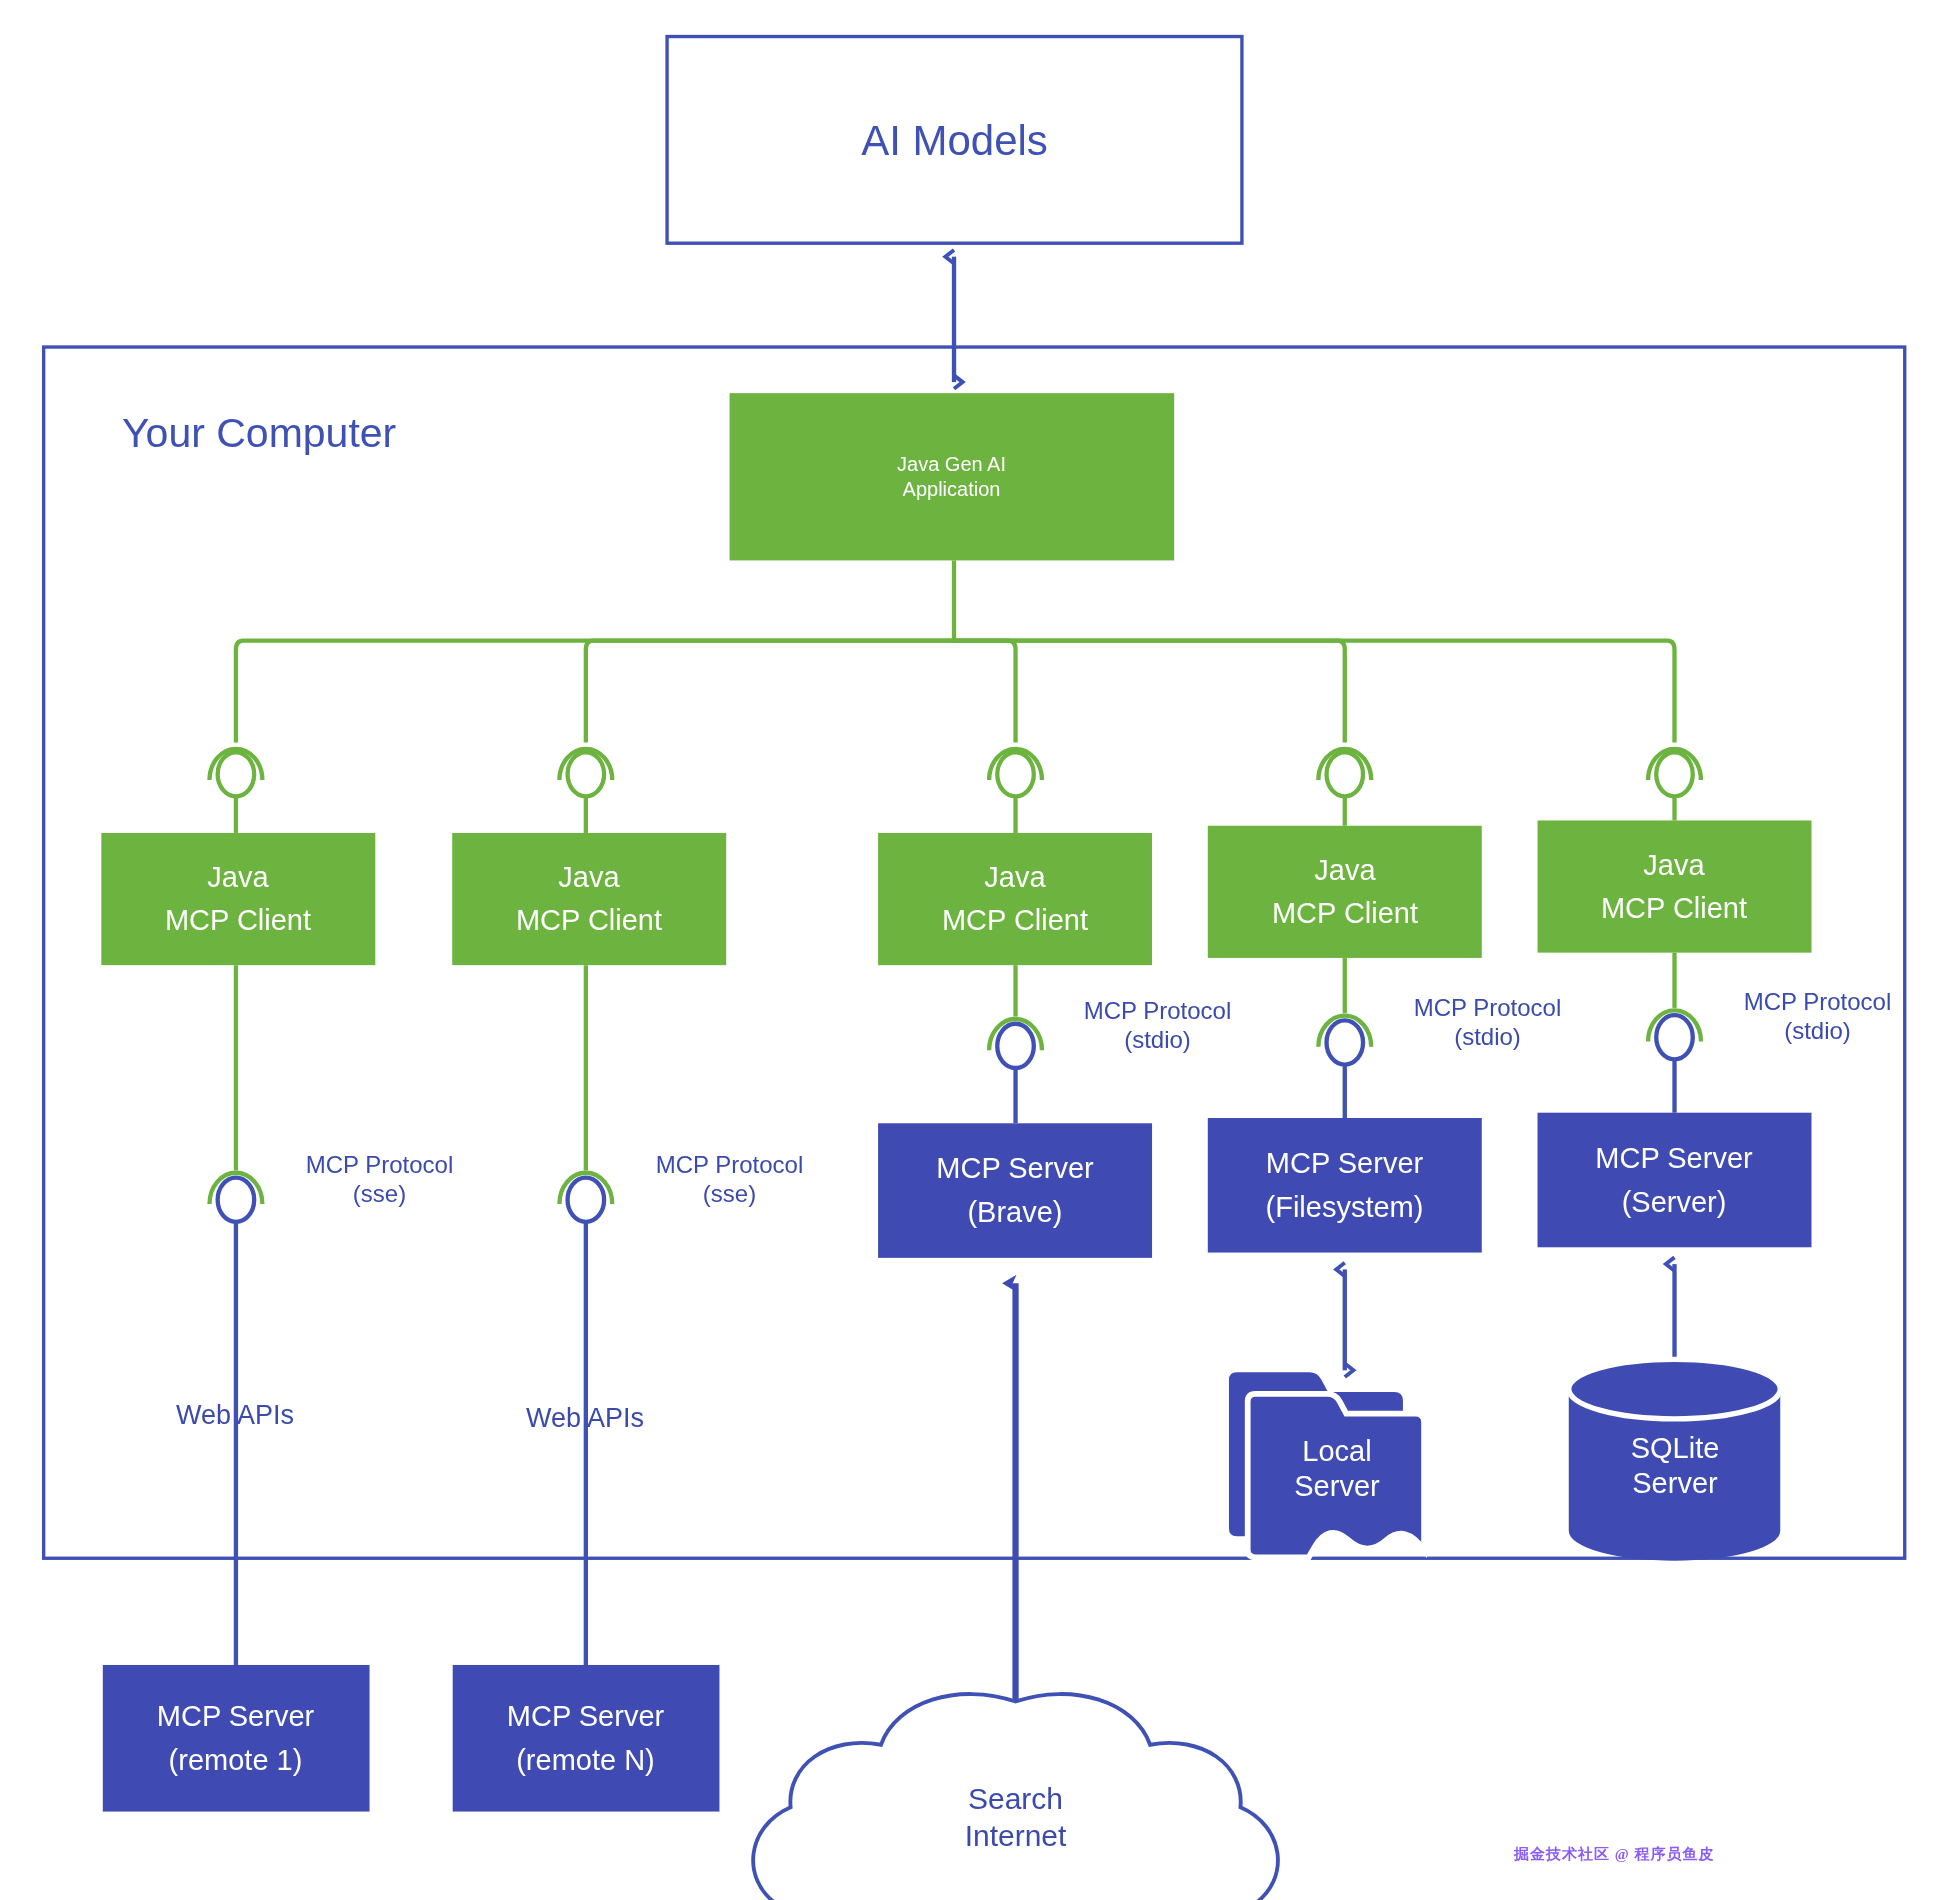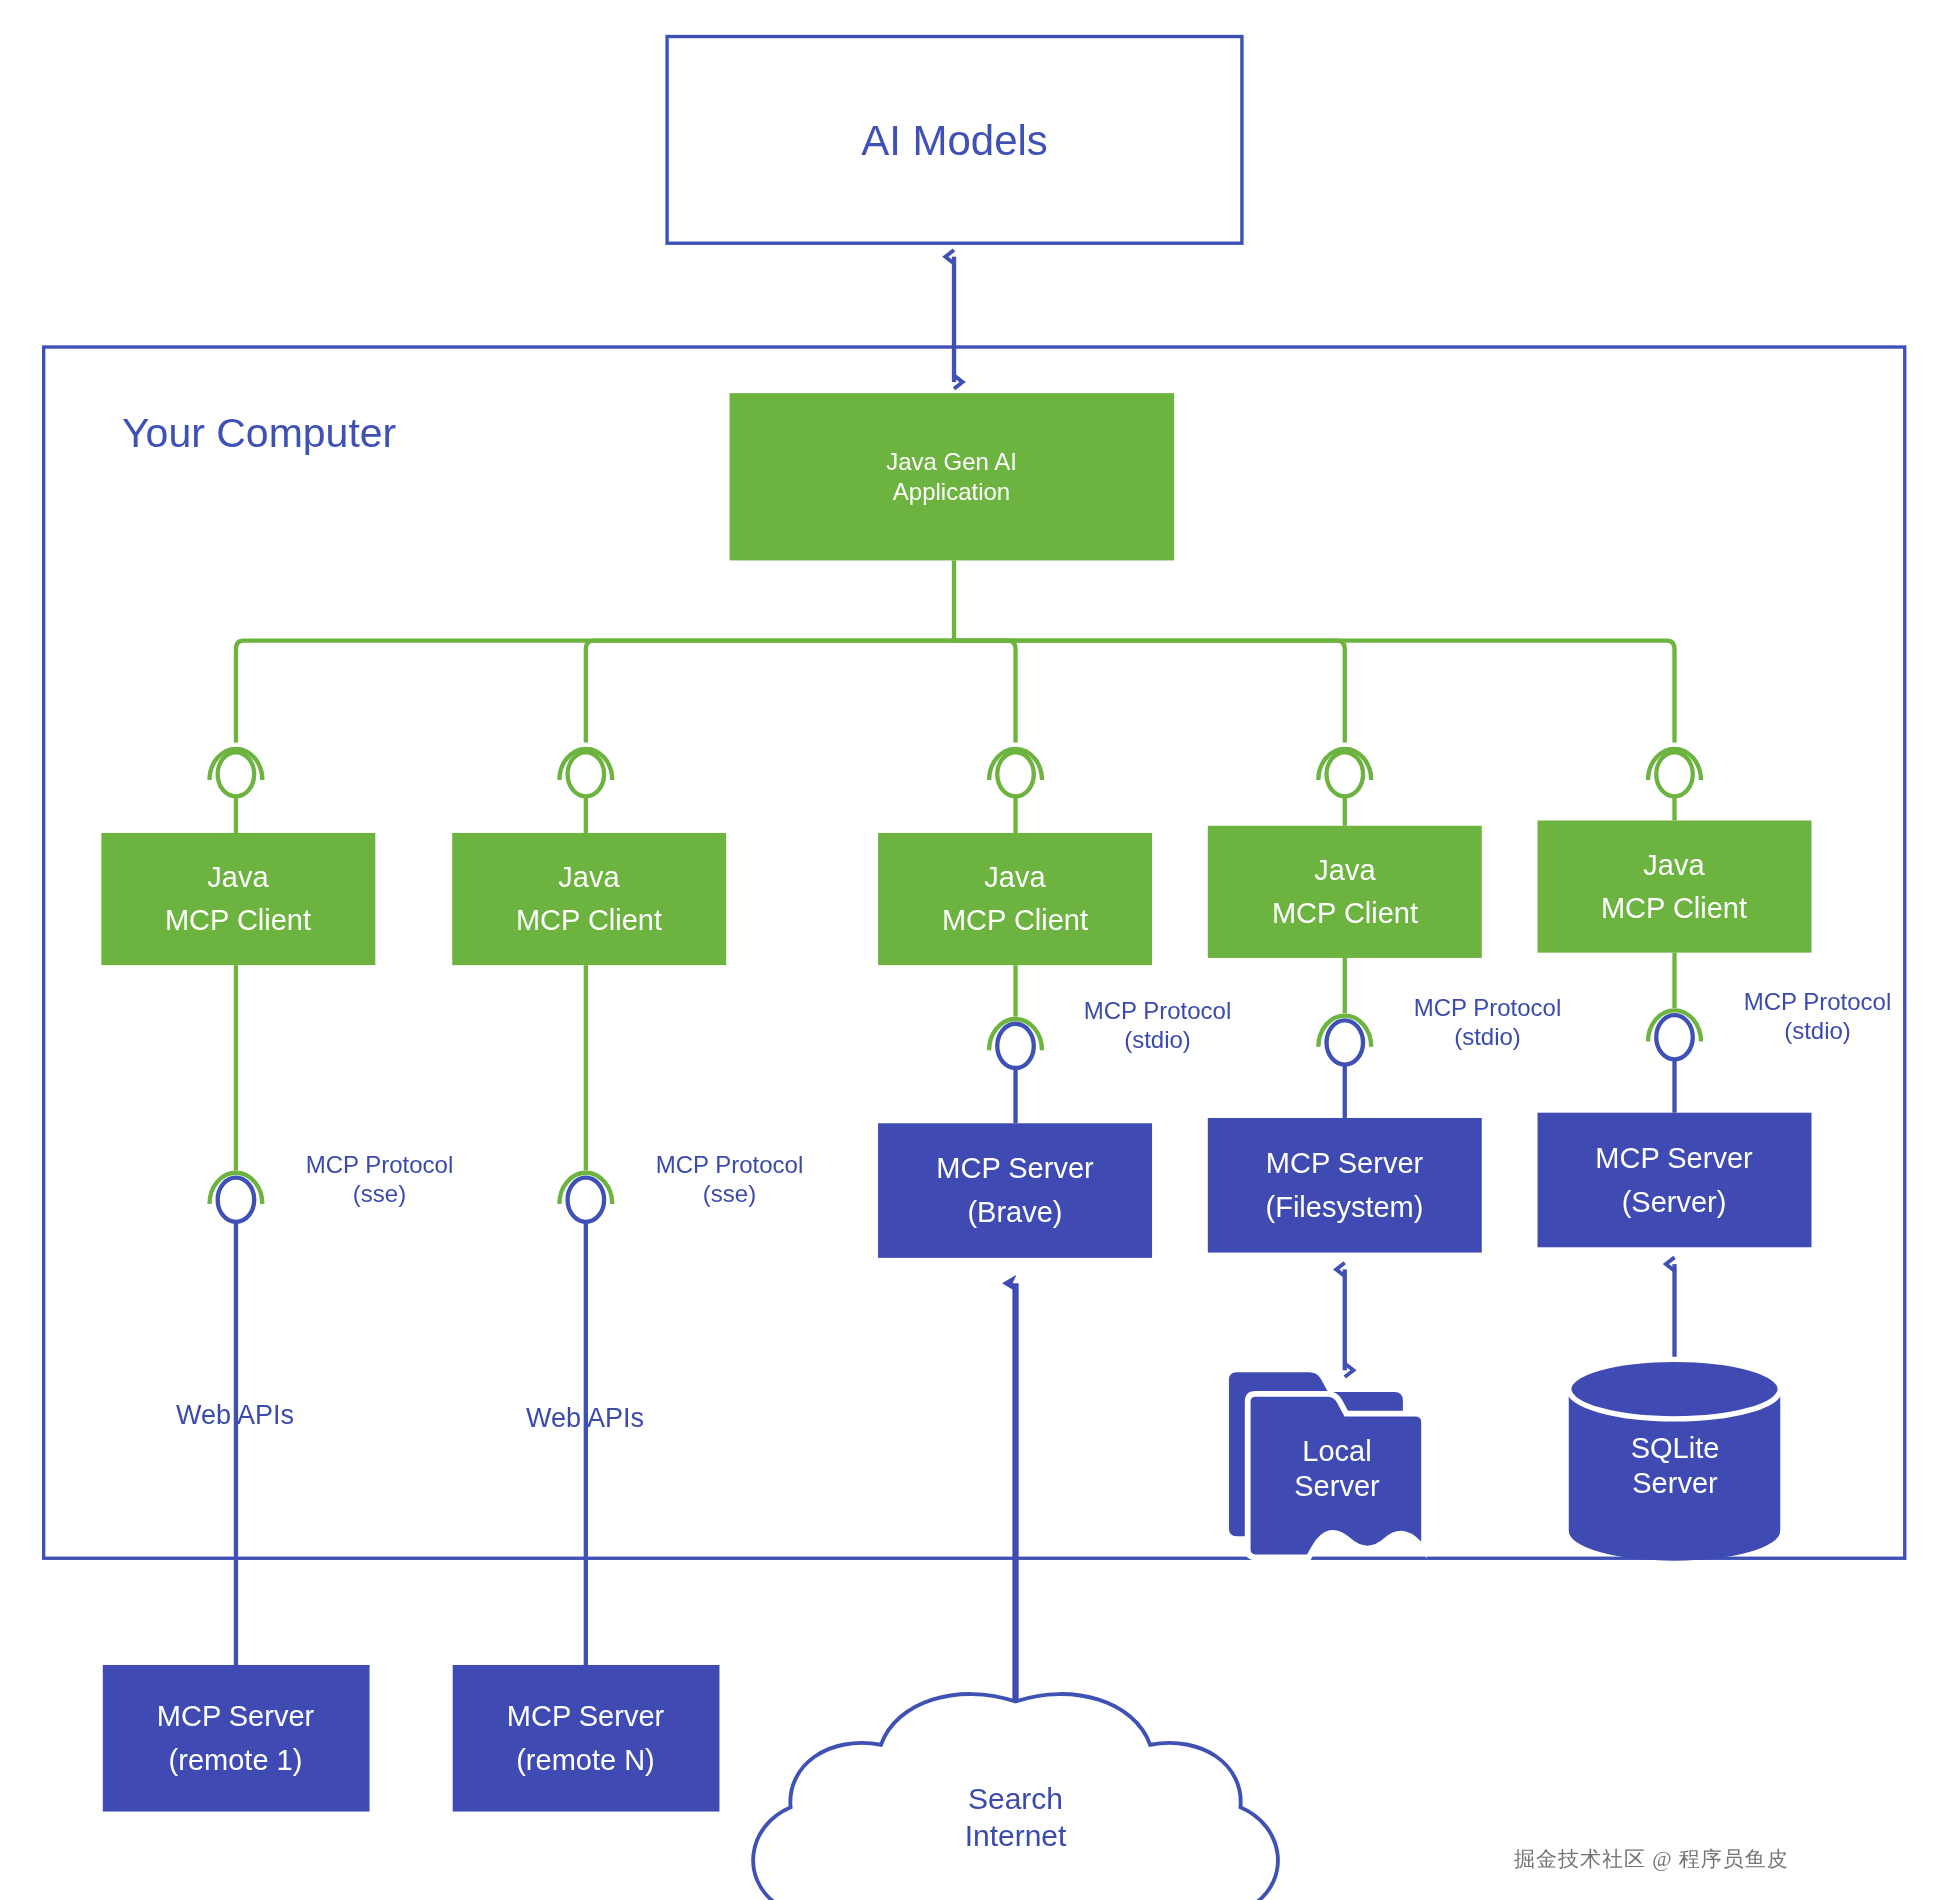--- a/index.html
+++ b/index.html
@@ -12,29 +12,29 @@
 
   .node-label{
     position:absolute;
     display:flex;flex-direction:column;align-items:center;justify-content:center;
     text-align:center;line-height:1.22;pointer-events:none;
   }
   .white-text{color:#ffffff;}
 
   .t-ai{font-size:42px;color:#3f51b5;}
   .t-yourcomp{font-size:41px;color:#3f51b5;}
-  .t-box-lg{font-size:24px;}
+  .t-box-lg{font-size:20px;}
   .t-box-md{font-size:29px;gap:8px;}
   .t-proto{font-size:24px;color:#3a4aad;}
   .t-web{font-size:27px;color:#3a4aad;}
   .t-cloud{font-size:30px;color:#3a4aad;}
   .t-store{font-size:29px;color:#ffffff;}
   .watermark{
-    position:absolute;font-size:21px;color:#737373;
-    font-family:"Liberation Serif", serif;letter-spacing:1px;white-space:nowrap;
+    position:absolute;font-size:15px;color:#8b5cf6;
+    font-family:"Liberation Serif", serif;letter-spacing:1px;white-space:nowrap;font-weight:bold;
   }
 </style>
 </head>
 <body>
 
 <div id="stage">
 
   <svg id="diagram" viewBox="0 0 4047 3953">
     <defs>
       <marker id="ohead-up" markerWidth="40" markerHeight="40" refX="20" refY="30" orient="auto-start-reverse" markerUnits="userSpaceOnUse">

